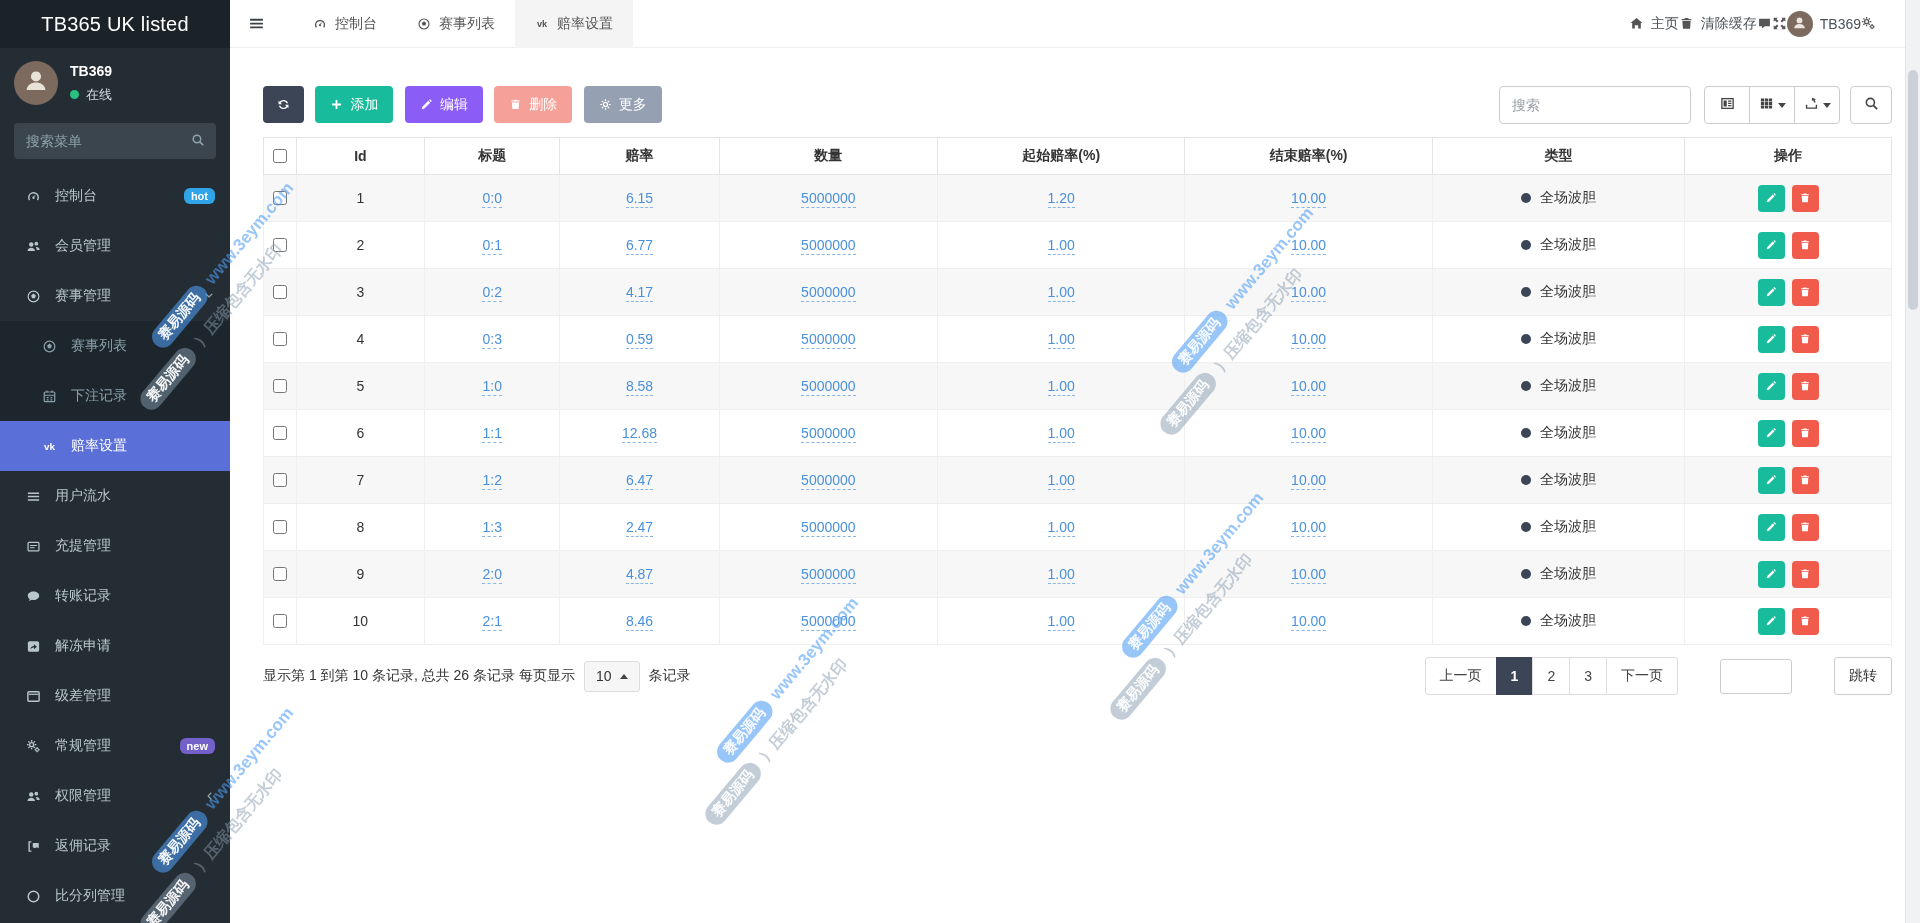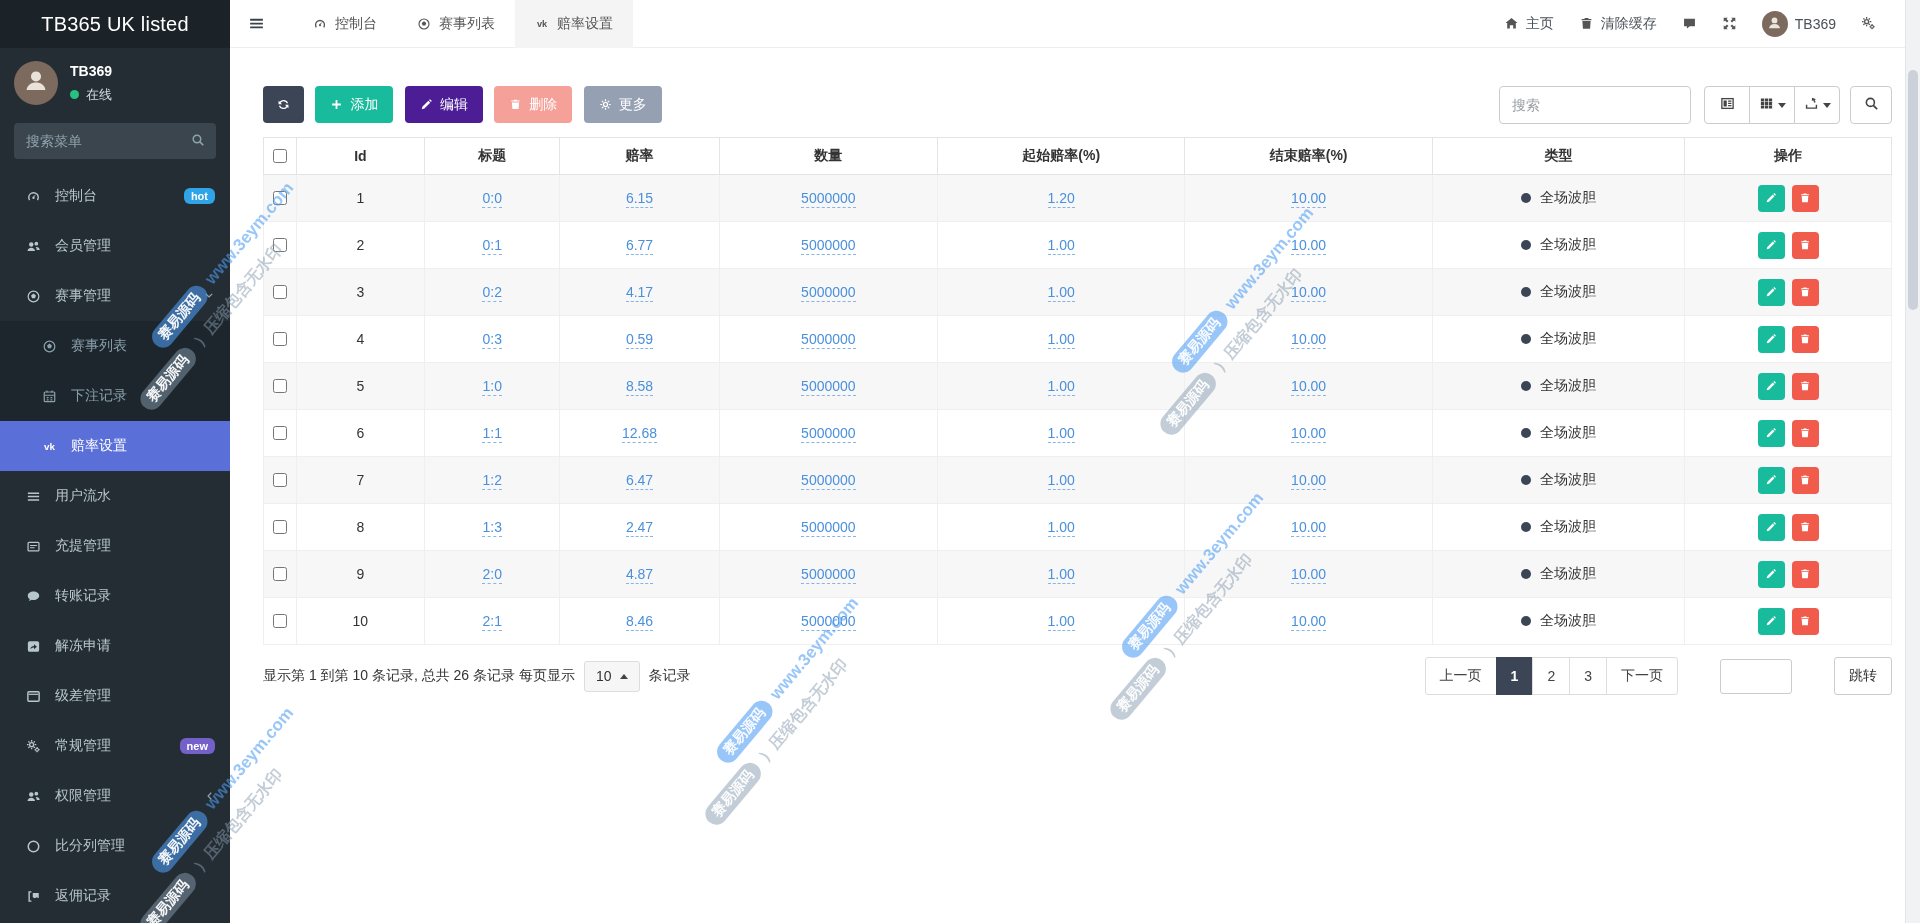--- a/index.html
+++ b/index.html
@@ -29,33 +29,33 @@
   .submenu .menu-item.active { background:#5a6fd8; color:#fff; }
   .submenu .menu-item.active .mi { color:#fff; }
 
   
   .topbar { position:absolute; left:230px; right:0; top:0; height:48px; background:#fff; border-bottom:1px solid #eee; display:flex; align-items:center; z-index:4; }
   .hamburger { padding:0 18px; font-size:17px; color:#3b4147; cursor:pointer; display:inline-flex; }
   .tabs { display:flex; height:48px; margin-left:10px; }
   .tab { display:flex; align-items:center; gap:8px; padding:0 20px; font-size:14px; color:#555; cursor:pointer; }
   .tab.active { background:#f4f4f4; }
   .tab .ti { font-size:14px; display:inline-flex; }
-  .topbar-right { margin-left:auto; display:flex; align-items:center; gap:25px; padding-right:44px; font-size:14px; color:#4a5157; }
+  .topbar-right { margin-left:auto; display:flex; align-items:center; padding-right:44px; font-size:14px; color:#4a5157; }
   .tr-item { display:flex; align-items:center; gap:7px; cursor:pointer; }
   .tr-item .ti { display:inline-flex; font-size:15px; color:#555; }
   .small-avatar { width:26px; height:26px; border-radius:50%; background:#7d6a5e; color:#ece5dd; display:flex; align-items:center; justify-content:center; font-size:15px; }
 
   
   .content { position:absolute; left:230px; top:48px; right:0; bottom:0; background:#fff; padding:38px 28px 0 33px; }
   .toolbar { display:flex; align-items:flex-start; justify-content:space-between; }
   .btn { height:37px; border:none; border-radius:4px; color:#fff; font-size:14px; display:inline-flex; align-items:center; gap:7px; padding:0 15px; cursor:pointer; margin-right:7px; font-family:inherit; }
   .btn .bi { font-size:13px; display:inline-flex; }
   .btn-refresh { background:#3b4556; padding:0 14px; }
   .btn-add { background:#18bc9c; }
-  .btn-edit { background:#4c1d95; }
+  .btn-edit { background:#8b5cf6; }
   .btn-del { background:#f5a098; }
   .btn-more { background:#95a0b3; }
 
   .search-area { display:flex; align-items:center; }
   .tbl-search { width:192px; height:38px; border:1px solid #ccc; border-radius:4px; padding:0 12px; font-size:14px; color:#333; outline:none; }
   .tbl-search::placeholder { color:#9aa0a6; }
   .btn-group { display:inline-flex; margin-left:13px; }
   .gbtn { width:46px; height:38px; background:#fff; border:1px solid #ccc; display:inline-flex; align-items:center; justify-content:center; gap:4px; color:#444; cursor:pointer; margin-left:-1px; font-size:15px; }
   .gbtn:first-child { border-radius:4px 0 0 4px; margin-left:0; }
   .gbtn:last-child { border-radius:0 4px 4px 0; }
@@ -269,33 +269,33 @@
           <span>权限管理</span>
           <span class="chev">
             <svg viewBox="0 0 16 16" width="1em" height="1em" fill="currentColor" aria-hidden="true">
               <path d="M10.4 3.1 5.7 8l4.7 4.9 1.1-1.1L7.9 8l3.6-3.8z"></path>
             </svg>
           </span>
         </li>
         <li class="menu-item">
           <span class="mi">
             <svg viewBox="0 0 16 16" width="1em" height="1em" fill="currentColor" aria-hidden="true">
-              <circle cx="8" cy="8" r="5.6" fill="none" stroke="currentColor" stroke-width="1.6"></circle>
-            </svg>
-          </span>
-          <span>比分列管理</span>
-        </li>
-        <li class="menu-item">
-          <span class="mi">
-            <svg viewBox="0 0 16 16" width="1em" height="1em" fill="currentColor" aria-hidden="true">
               <path d="M2.6 2.4h3.2v1.4H4.1v8.4h1.7v1.4H2.6z"></path>
               <path d="M7.2 4.2h6.4v5.6l-2.1-1.1-2.1 1.1-2.2-1.1z"></path>
             </svg>
           </span>
           <span>返佣记录</span>
+        </li>
+        <li class="menu-item">
+          <span class="mi">
+            <svg viewBox="0 0 16 16" width="1em" height="1em" fill="currentColor" aria-hidden="true">
+              <circle cx="8" cy="8" r="5.6" fill="none" stroke="currentColor" stroke-width="1.6"></circle>
+            </svg>
+          </span>
+          <span>比分列管理</span>
         </li>
       </ul>
   </aside>
 
   <header class="topbar">
     <span class="hamburger">
         <svg viewBox="0 0 16 16" width="1em" height="1em" fill="currentColor" aria-hidden="true">
           <path d="M2 3.6h12v1.7H2zM2 7.2h12v1.7H2zM2 10.8h12v1.7H2z"></path>
         </svg>
       </span>

